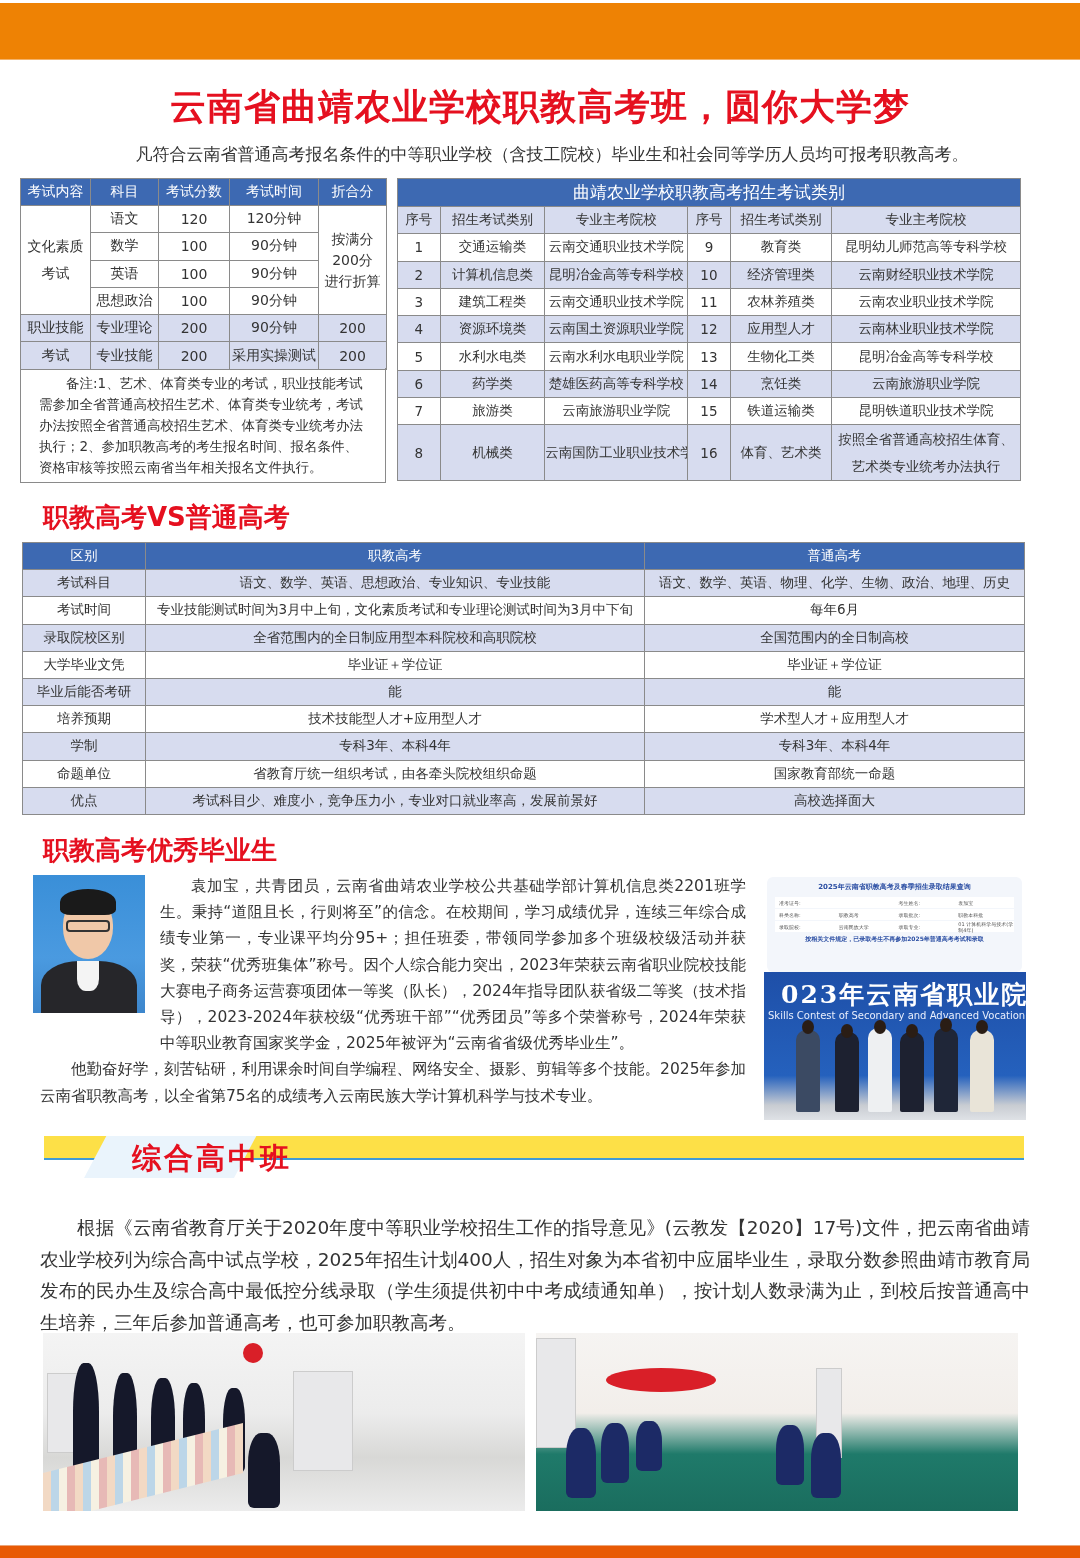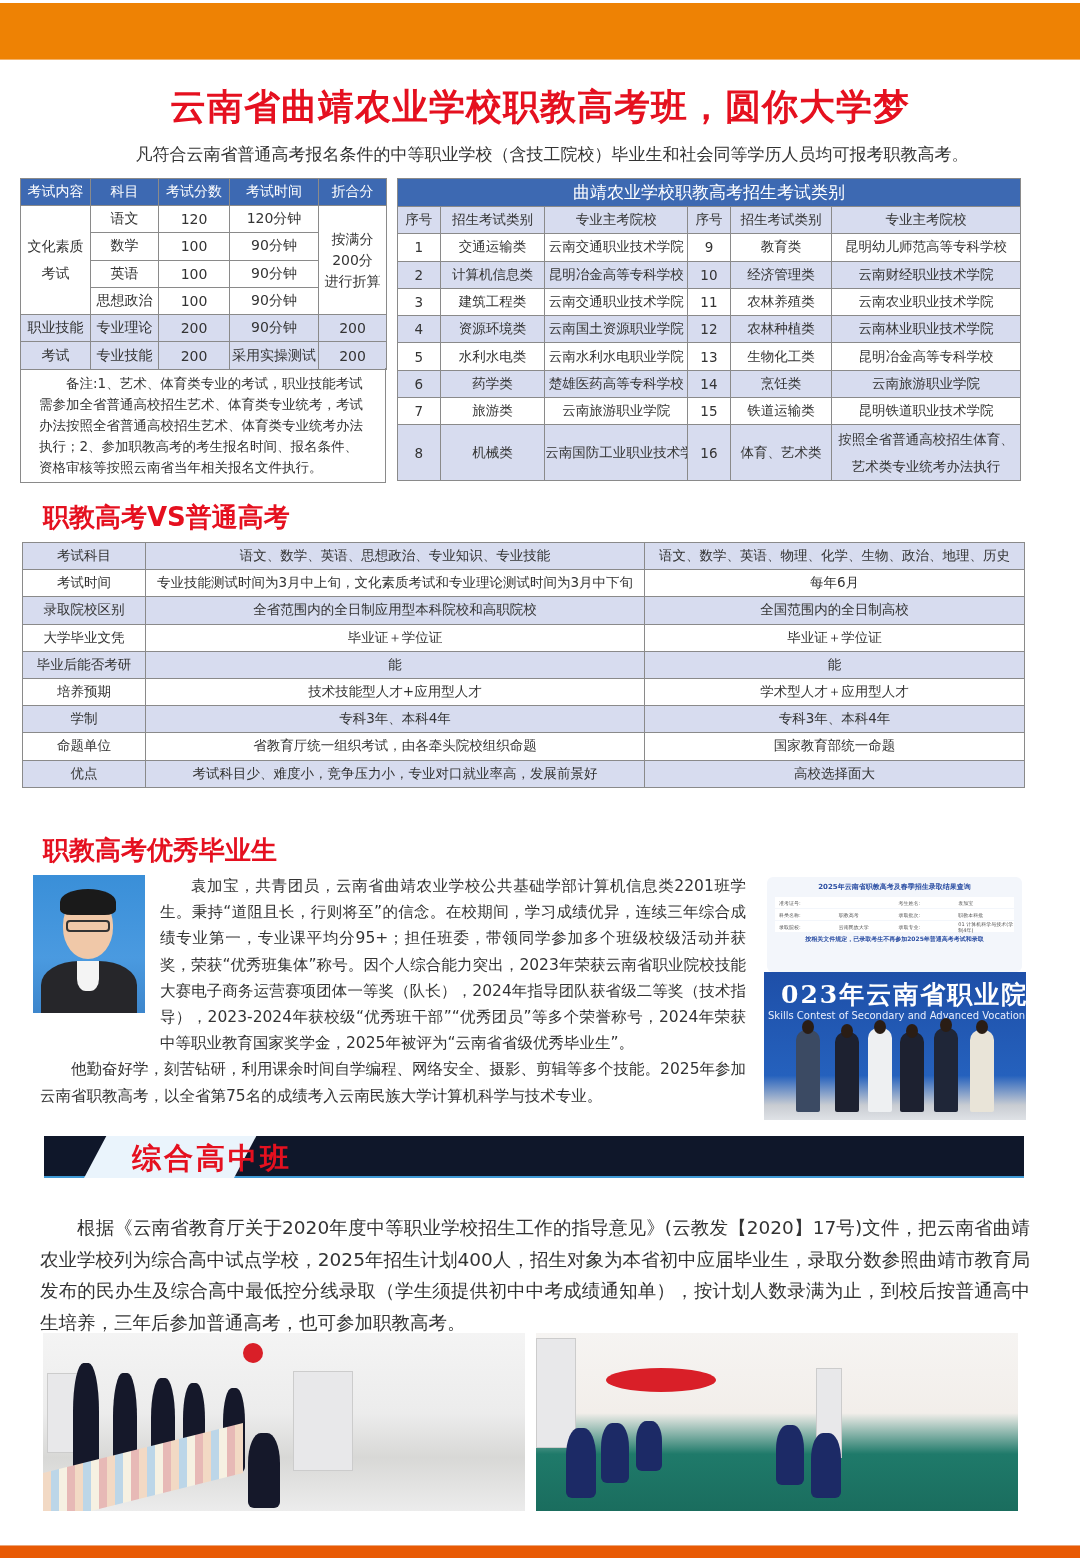--- a/index.html
+++ b/index.html
@@ -56,21 +56,21 @@
   .query-card .qrow span { flex: 1; padding-left: 4px; }
   .query-card .qnote { font-size: 6px; color: #2b4ea3; text-align: center; margin-top: 3px; font-weight: bold; }
 
   .contest-photo { position: absolute; left: 764px; top: 972px; width: 262px; height: 148px; background: linear-gradient(180deg, #1e4fa8 0%, #2561bd 70%, #c8ccd2 90%, #dfe2e6 100%); overflow: hidden; }
   .contest-photo .banner { position: absolute; left: 17px; top: 6px; font-size: 25px; color: #ffffff; font-family: "DejaVu Serif", serif; font-weight: bold; white-space: nowrap; letter-spacing: 2px; }
   .contest-photo .sub { position: absolute; left: 4px; top: 38px; font-size: 10px; color: #e8eefc; white-space: nowrap; }
   .contest-photo .person { position: absolute; bottom: 8px; width: 24px; border-radius: 10px 10px 2px 2px; }
   .contest-photo .phead { position: absolute; width: 12px; height: 14px; border-radius: 50%; background: #2a1d15; }
 
   
-  .class-banner { position: absolute; left: 44px; top: 1136px; width: 980px; height: 42px; background: #0f172a; border-bottom: 2px solid #3f9ad6; }
+  .class-banner { position: absolute; left: 44px; top: 1136px; width: 980px; height: 24px; background: #fde047; border-bottom: 2px solid #3f9ad6; }
   .class-banner .tab { position: absolute; left: 40px; top: 0; width: 150px; height: 42px; background: #eaf4fc; transform: skewX(-28deg); transform-origin: bottom left; }
   .class-banner .tab-title { position: absolute; left: 88px; top: 3px; font-size: 29px; font-weight: bold; color: #e5101f; letter-spacing: 3px; }
 
   .class-text { position: absolute; left: 40px; top: 1196px; width: 990px; font-size: 18.5px; line-height: 31.5px; color: #333; text-align: justify; }
   .class-text p { text-indent: 2em; margin-top: 16px; }
 
   .photos { position: absolute; left: 43px; top: 1333px; width: 975px; height: 178px; display: flex; gap: 11px; }
   .photos .ph { flex: 1; height: 178px; position: relative; overflow: hidden; }
   .ph1 { background: linear-gradient(180deg, #f2f2f0 0%, #e9ebe9 30%, #ddd 55%, #e6e6e4 100%); }
   .ph2 { background: linear-gradient(180deg, #f4f4f4 0%, #ececec 45%, #d8d8d6 70%, #ececec 100%); }
@@ -196,21 +196,21 @@
     <td>云南交通职业技术学院</td>
     <td>11</td>
     <td>农林养殖类</td>
     <td>云南农业职业技术学院</td>
   </tr>
   <tr class="shade">
     <td>4</td>
     <td>资源环境类</td>
     <td>云南国土资源职业学院</td>
     <td>12</td>
-    <td>农林种植类</td>
+    <td>应用型人才</td>
     <td>云南林业职业技术学院</td>
   </tr>
   <tr>
     <td>5</td>
     <td>水利水电类</td>
     <td>云南水利水电职业学院</td>
     <td>13</td>
     <td>生物化工类</td>
     <td>昆明冶金高等专科学校</td>
   </tr>
@@ -242,20 +242,25 @@
   </table>
 
 <div class="sec-title" style="top:500px;">职教高考VS普通高考</div>
 <table class="cmp-table">
   <colgroup>
       <col style="width:123px">
       <col style="width:499px">
       <col style="width:380px">
     </colgroup>
   <tbody>
+      <tr>
+    <th>区别</th>
+    <th>职教高考</th>
+    <th>普通高考</th>
+  </tr>
   <tr class="shade">
     <td>考试科目</td>
     <td>语文、数学、英语、思想政治、专业知识、专业技能</td>
     <td>语文、数学、英语、物理、化学、生物、政治、地理、历史</td>
   </tr>
   <tr>
     <td>考试时间</td>
     <td>专业技能测试时间为3月中上旬，文化素质考试和专业理论测试时间为3月中下旬</td>
     <td>每年6月</td>
   </tr>

